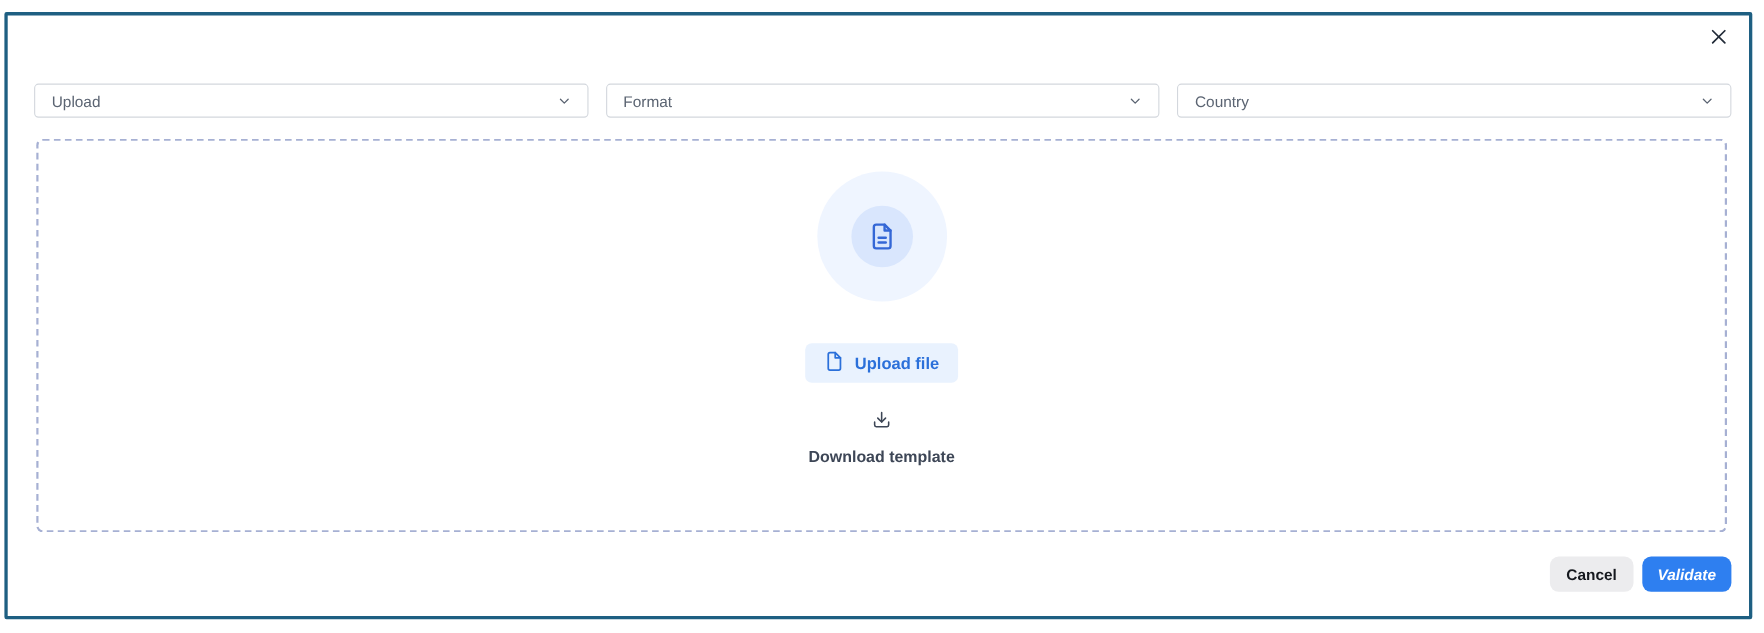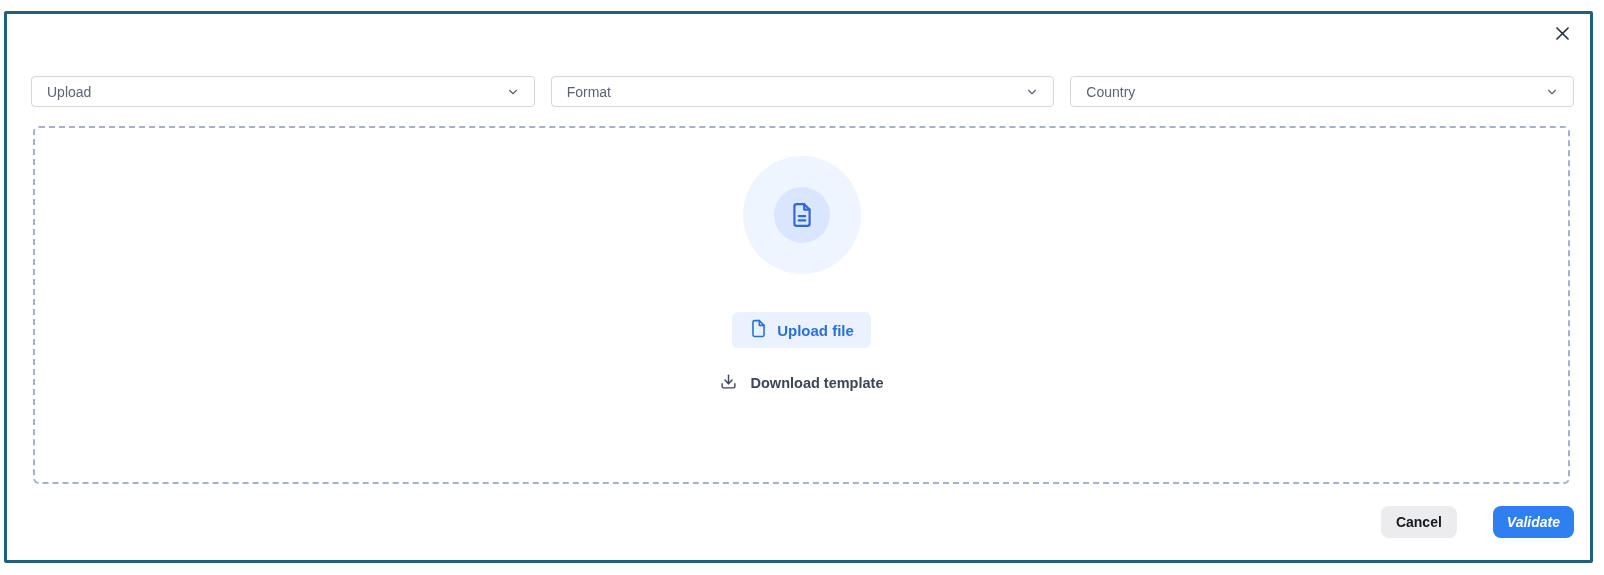--- a/index.html
+++ b/index.html
@@ -104,38 +104,39 @@
     color: #2b70da;
   }
   .download-btn {
     margin-top: 25px;
     background: transparent;
     border: none;
     display: flex;
     align-items: center;
     gap: 14px;
     cursor: pointer;
+    flex-direction: column;
   }
   .download-btn svg {
     width: 17px; height: 17px;
     stroke: #3d4656; stroke-width: 2; fill: none;
     stroke-linecap: round; stroke-linejoin: round;
   }
   .download-btn span {
     font-size: 14.5px;
     font-weight: 700;
     color: #3d4656;
   }
 
   .footer {
     position: absolute;
     right: 16px; bottom: 22px;
     display: flex;
     align-items: center;
-    gap: 36px;
+    gap: 8px;
   }
   .btn {
     height: 32px;
     border: none;
     border-radius: 8px;
     font-size: 14px;
     font-weight: 700;
     cursor: pointer;
     font-family: "Liberation Sans", sans-serif;
   }

